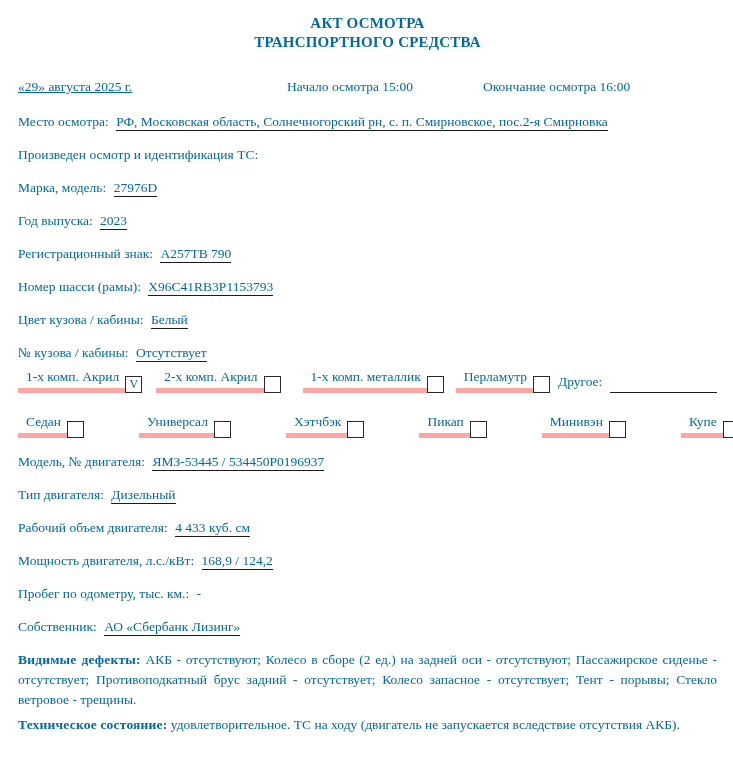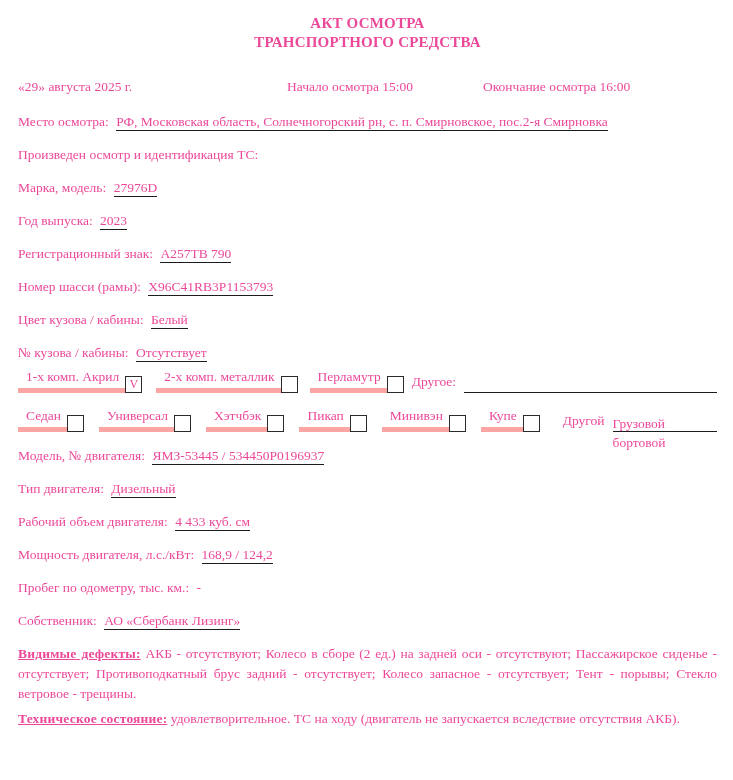--- a/index.html
+++ b/index.html
@@ -4,34 +4,34 @@
 <style>
   html, body { margin: 0; padding: 0; background: #ffffff; }
   .page {
     position: relative;
     width: 733px;
     height: 780px;
     box-sizing: border-box;
     padding: 14px 16px 0 18px;
     overflow: hidden;
     background: #ffffff;
-    color: #ec4899;
+    color: #0369a1;
     font-family: "Liberation Serif", "DejaVu Serif", serif;
     font-size: 13.5px;
     line-height: 19px;
   }
   .title {
     text-align: center;
     font-weight: bold;
     font-size: 15px;
     line-height: 19px;
     letter-spacing: 0.2px;
   }
   .date-row { display: flex; margin-top: 25px; }
-  .date-row .cell-date { width: 269px; }
+  .date-row .cell-date { width: 269px; text-decoration: underline; }
   .date-row .cell-start { width: 196px; }
   .date-row .cell-end { flex: 1; }
 
   .field { margin-top: 14px; white-space: nowrap; }
   .lbl { }
   .val { border-bottom: 1px solid #1c1c1c; padding-bottom: 1px; margin-left: 4px; }
   .val-plain { margin-left: 4px; }
 
   .opt-row { display: flex; align-items: flex-end; margin-top: 5px; }
   .opt { display: flex; align-items: flex-end; white-space: nowrap; }
@@ -52,32 +52,32 @@
   }
   .other-lbl { margin-left: 8px; margin-right: 8px; padding-bottom: 2px; }
   .fill {
     flex: 1;
     border-bottom: 1px solid #1c1c1c;
     min-width: 60px;
     height: 17px;
     text-align: left;
   }
   .body-type-label { margin-top: 12px; margin-bottom: 0; }
-  .body-type-row { margin-top: 13px; }
+  .body-type-row { margin-top: 19px; gap: 40px; }
 
   .m-gap-paint .opt1 { margin-right: 14px; }
   .m-gap-paint .opt2 { margin-right: 22px; }
   .m-gap-paint .opt3 { margin-right: 12px; }
 
   .body-type-row .opt { margin-right: 15px; }
   .body-type-row .opt:last-of-type { margin-right: 6px; }
 
   .para { margin-top: 14px; text-align: justify; line-height: 20px; white-space: normal; }
   .para.cond { margin-top: 5px; }
-  .para b { letter-spacing: 0.2px; text-decoration: underline; }
+  .para b { letter-spacing: 0.2px; }
 </style>
 </head>
 <body>
 
 <div class="page">
 
   <div class="title">
     <div>АКТ ОСМОТРА</div>
     <div>ТРАНСПОРТНОГО СРЕДСТВА</div>
   </div>
@@ -126,22 +126,26 @@
   <div class="field">
     <span class="lbl">№ кузова / кабины:</span>
     <span class="val">Отсутствует</span>
   </div>
 
   <div class="opt-row m-gap-paint">
     <span class="opt opt1">
       <span class="opt-lbl">1-х комп. Акрил</span>
       <span class="cbx">V</span>
     </span>
+    <span class="opt opt2">
+      <span class="opt-lbl">2-х комп. Акрил</span>
+      <span class="cbx"></span>
+    </span>
     <span class="opt opt3">
-      <span class="opt-lbl">2-х комп. металлик</span>
+      <span class="opt-lbl">1-х комп. металлик</span>
       <span class="cbx"></span>
     </span>
     <span class="opt opt4">
       <span class="opt-lbl">Перламутр</span>
       <span class="cbx"></span>
     </span>
     <span class="other-lbl">Другое:</span>
     <span class="fill"></span>
   </div>
 

